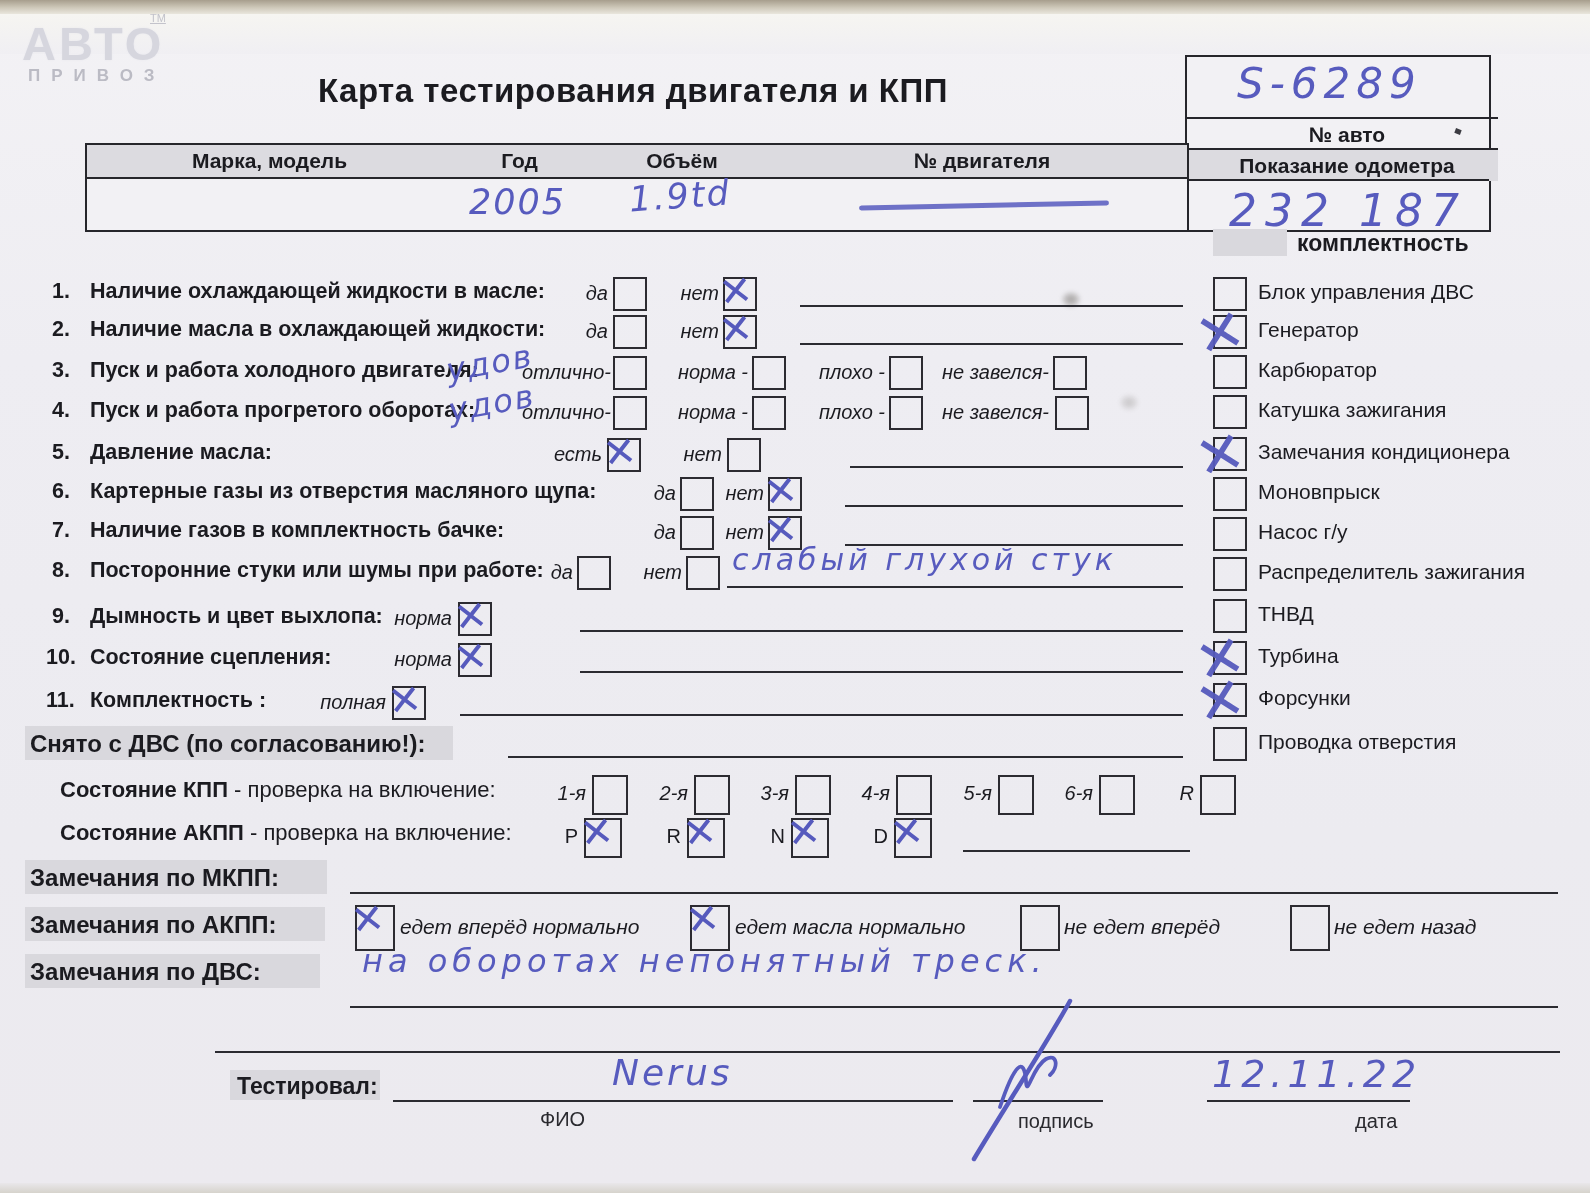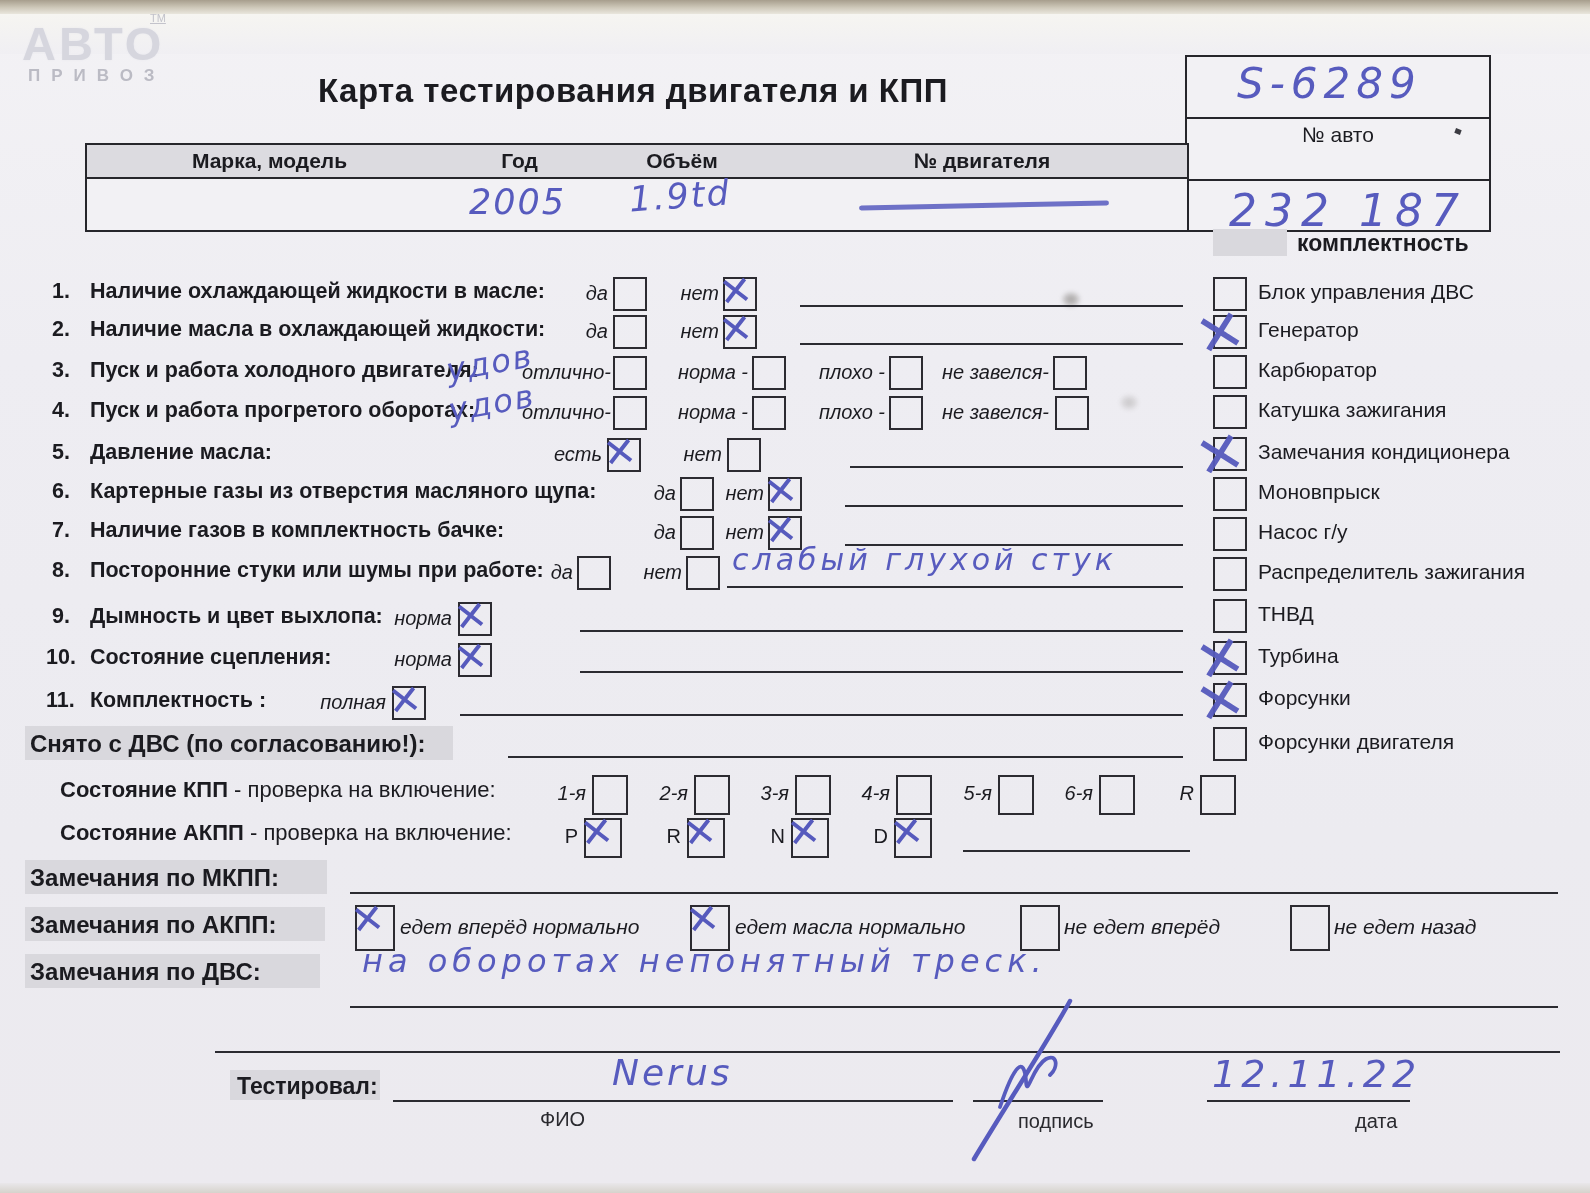--- a/index.html
+++ b/index.html
@@ -15,21 +15,21 @@
     background:linear-gradient(0deg,#d6d3cc,#e9e7ea);}
   .logo-main{position:absolute;left:22px;top:16px;font-size:47px;font-weight:bold;
     color:#d6d6de;letter-spacing:3px;text-shadow:0 0 2px #e6e6ec;}
   .logo-tm{position:absolute;left:150px;top:12px;font-size:11px;color:#c3c3cb;text-decoration:underline;}
   .logo-sub{position:absolute;left:28px;top:66px;font-size:17px;color:#bbbbc4;
     letter-spacing:11px;font-weight:bold;}
   .title{position:absolute;left:318px;top:72px;font-size:33px;font-weight:bold;letter-spacing:.5px;}
   
   .idbox{position:absolute;left:1185px;top:55px;width:302px;height:173px;border:2.5px solid #26262b;background:#f2f1f4;}
   .idrow{position:absolute;left:0;width:100%;display:flex;align-items:center;justify-content:center;
-    font-weight:normal;font-size:21px;}
+    font-weight:bold;font-size:21px;padding-left:9px;}
   .vt{position:absolute;left:85px;top:143px;width:1100px;height:85px;border:2.5px solid #26262b;background:#f2f1f4;}
   .vt-h{position:absolute;top:0;height:32px;background:#dcdbe0;border-right:2.5px solid #26262b;
     border-bottom:2.5px solid #26262b;display:flex;align-items:center;justify-content:center;
     font-weight:bold;font-size:21px;}
   .vt-h.last{border-right:none;}
   
   .row{position:absolute;left:0;width:1590px;height:0;}
   .num{position:absolute;font-weight:bold;font-size:21.5px;}
   .rlabel{position:absolute;font-weight:bold;font-size:21.5px;white-space:nowrap;}
   .opt{position:absolute;font-style:italic;font-size:20px;white-space:nowrap;}
@@ -65,20 +65,21 @@
 
   <div class="logo-main">АВТО</div>
   <div class="logo-tm">ТМ</div>
   <div class="logo-sub">ПРИВОЗ</div>
 
   <div class="title">Карта тестирования двигателя и КПП</div>
 
   <div class="idbox">
     <span class="ink" style="left:50px;top:2px;font-size:42px;letter-spacing:6px">S-6289</span>
     <div class="idrow" style="top:60px;height:31px;border-top:2.5px solid #26262b">№ авто</div>
+    <div class="idrow" style="top:91px;height:31px;border-top:2.5px solid #26262b;background:#dcdbe0">Показание одометра</div>
     <div class="abs" style="top:122px;left:0;width:100%;height:51px;border-top:2.5px solid #26262b">
       <span class="ink" style="left:42px;top:4px;font-size:44px;letter-spacing:8px">232 187</span>
     </div>
     <div class="speck" style="left:268px;top:72px"></div>
   </div>
 
   <div class="vt">
     <div class="vt-h" style="left:0;width:365px">Марка, модель</div>
     <div class="vt-h" style="left:365px;width:135px">Год</div>
     <div class="vt-h" style="left:500px;width:190px">Объём</div>
@@ -130,21 +131,21 @@
   <div class="eq-item" style="top:641px">
     <span class="cb eqcb checked"></span>
     <span class="eq-label">Турбина</span>
   </div>
   <div class="eq-item" style="top:683px">
     <span class="cb eqcb checked"></span>
     <span class="eq-label">Форсунки</span>
   </div>
   <div class="eq-item" style="top:727px">
     <span class="cb eqcb"></span>
-    <span class="eq-label">Форсунки двигателя</span>
+    <span class="eq-label">Проводка отверстия</span>
   </div>
 
   <div class="row" style="top:277px">
     <span class="num" style="left:52px;top:2px">1.</span>
     <span class="rlabel" style="left:90px;top:2px">Наличие охлаждающей жидкости в масле:</span>
     <span class="opt" style="right:982px;top:5px">да</span>
     <span class="cb" style="left:613px;top:0"></span>
     <span class="opt" style="right:871px;top:5px">нет</span>
     <span class="cb checked" style="left:723px;top:0"></span>
     <span class="line" style="left:800px;top:28px;width:383px"></span>

